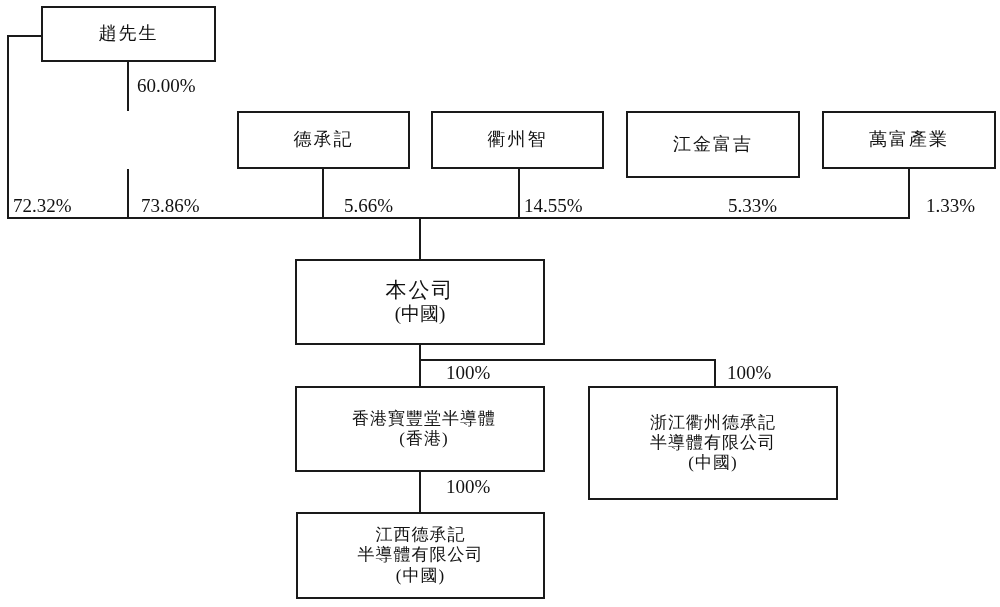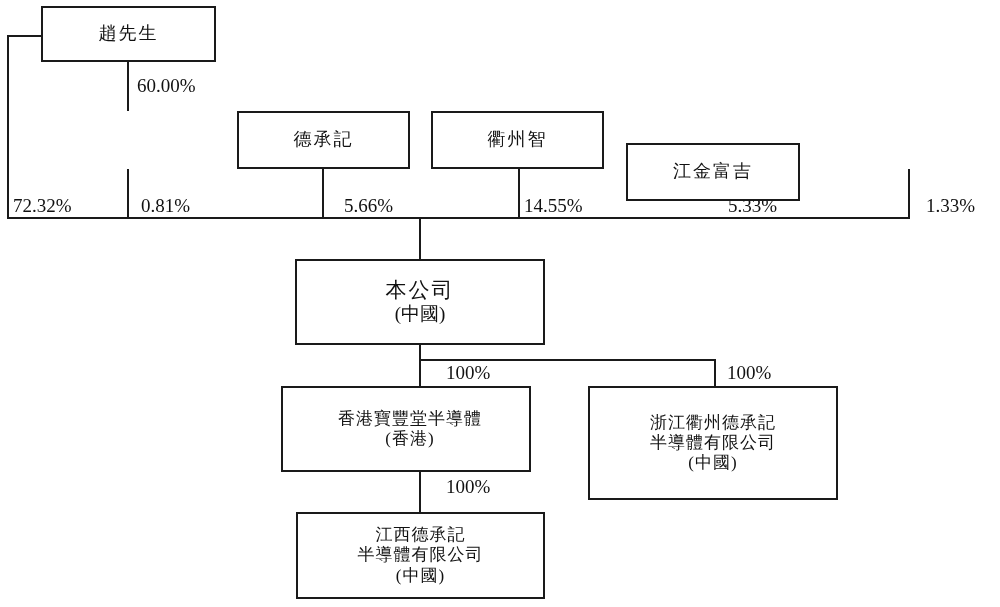--- a/index.html
+++ b/index.html
@@ -41,49 +41,52 @@
   <div class="vline" style="left:908px;top:169px;height:48px;"></div>
   <div class="vline" style="left:419px;top:219px;height:40px;"></div>
   <div class="vline" style="left:419px;top:345px;height:16px;"></div>
   <div class="hline" style="left:419px;top:359px;width:297px;"></div>
   <div class="vline" style="left:419px;top:359px;height:27px;"></div>
   <div class="vline" style="left:714px;top:359px;height:27px;"></div>
   <div class="vline" style="left:419px;top:472px;height:40px;"></div>
 
   <div class="pct" style="left:137px;top:75px;">60.00%</div>
   <div class="pct" style="left:13px;top:195px;">72.32%</div>
-  <div class="pct" style="left:141px;top:195px;">0.81%</div>
+  <div class="pct" style="left:141px;top:195px;">73.86%</div>
   <div class="pct" style="left:344px;top:195px;">5.66%</div>
   <div class="pct" style="left:508px;top:195px;margin-left:16px;">14.55%</div>
   <div class="pct" style="left:728px;top:195px;">5.33%</div>
   <div class="pct" style="left:926px;top:195px;">1.33%</div>
   <div class="pct" style="left:446px;top:362px;">100%</div>
   <div class="pct" style="left:727px;top:362px;">100%</div>
   <div class="pct" style="left:446px;top:476px;">100%</div>
 
   <div class="node" style="left:41px;top:6px;width:175px;height:56px;">
     <span class="nm">趙先生</span>
   </div>
 
   <div class="node" style="left:431px;top:111px;width:173px;height:58px;">
     <span class="nm">衢州智</span>
   </div>
   <div class="node" style="left:237px;top:111px;width:173px;height:58px;">
     <span class="nm">德承記</span>
   </div>
-  <div class="node" style="left:626px;top:111px;width:174px;height:58px;margin-top:32px;">
+  <div class="node" style="left:626px;top:111px;width:174px;height:67px;">
     <span class="nm">江金富吉</span>
+  </div>
+  <div class="node" style="left:822px;top:111px;width:174px;height:58px;">
+    <span class="nm">萬富產業</span>
   </div>
 
   <div class="node main" style="left:295px;top:259px;width:250px;height:86px;">
     <span class="nm">本公司</span>
     <span class="rg">(中國)</span>
   </div>
 
-  <div class="node small" style="left:281px;top:386px;width:250px;height:86px;padding-left:8px;">
+  <div class="node small" style="left:295px;top:386px;width:250px;height:86px;padding-left:8px;">
     <span class="nm">香港寶豐堂半導體</span>
     <span class="rg">(香港)</span>
   </div>
 
   <div class="node small" style="left:588px;top:386px;width:250px;height:114px;">
     <span class="nm">浙江衢州德承記</span>
     <span class="nm2">半導體有限公司</span>
     <span class="rg">(中國)</span>
   </div>
 

